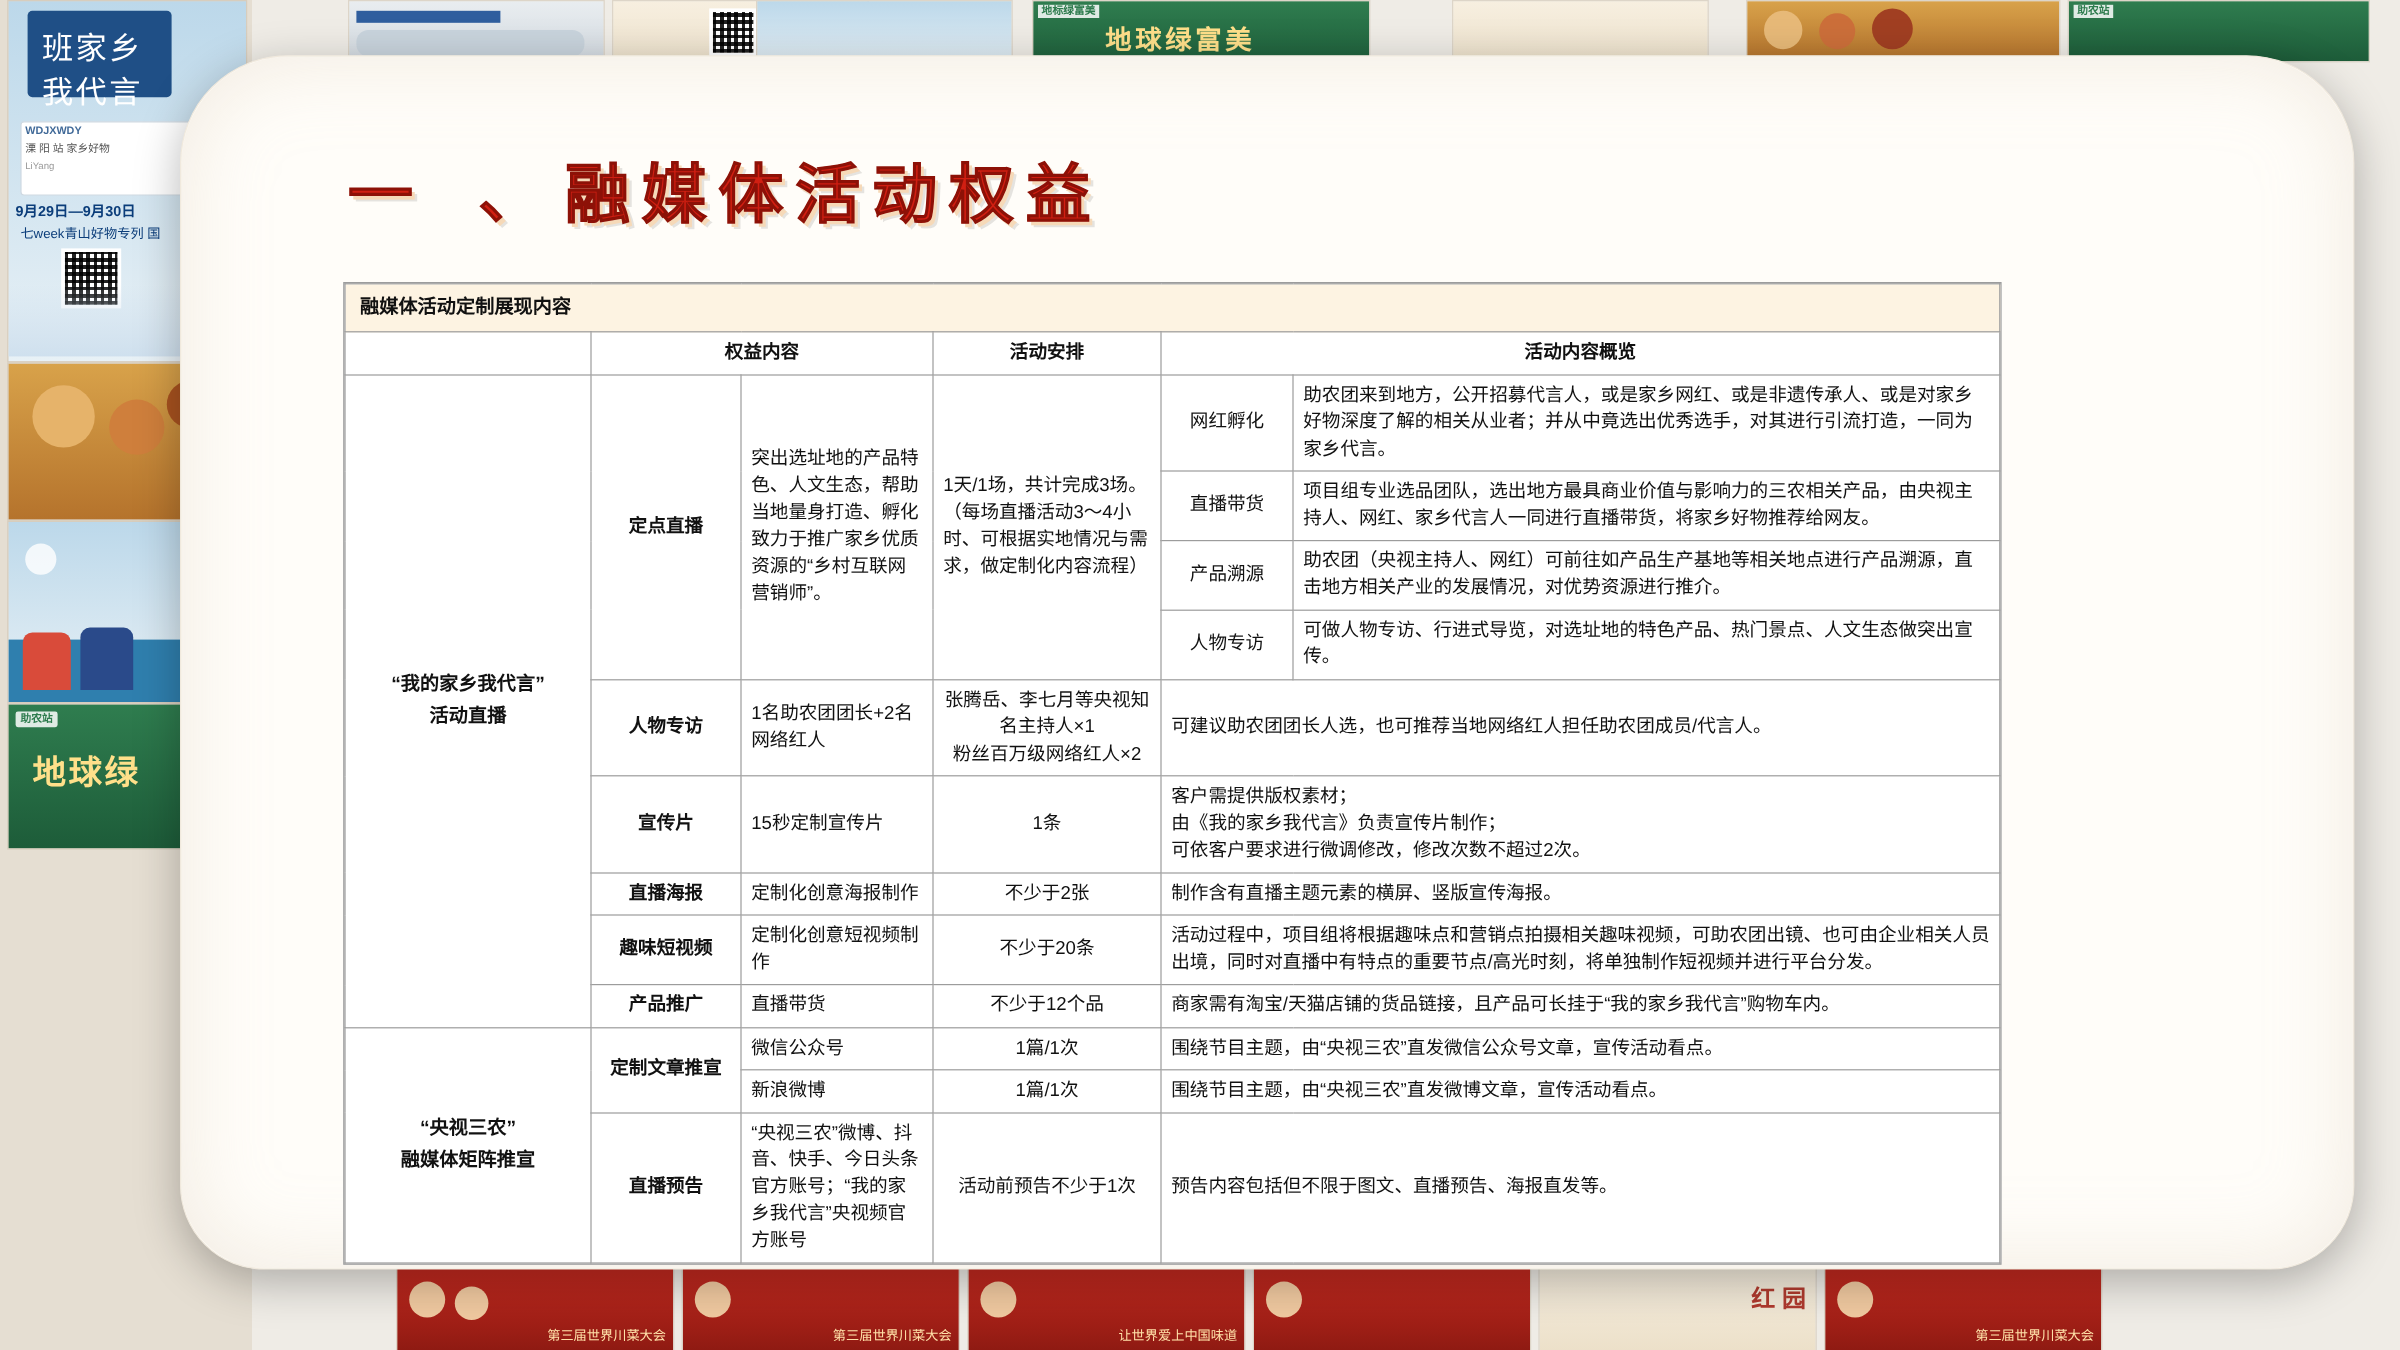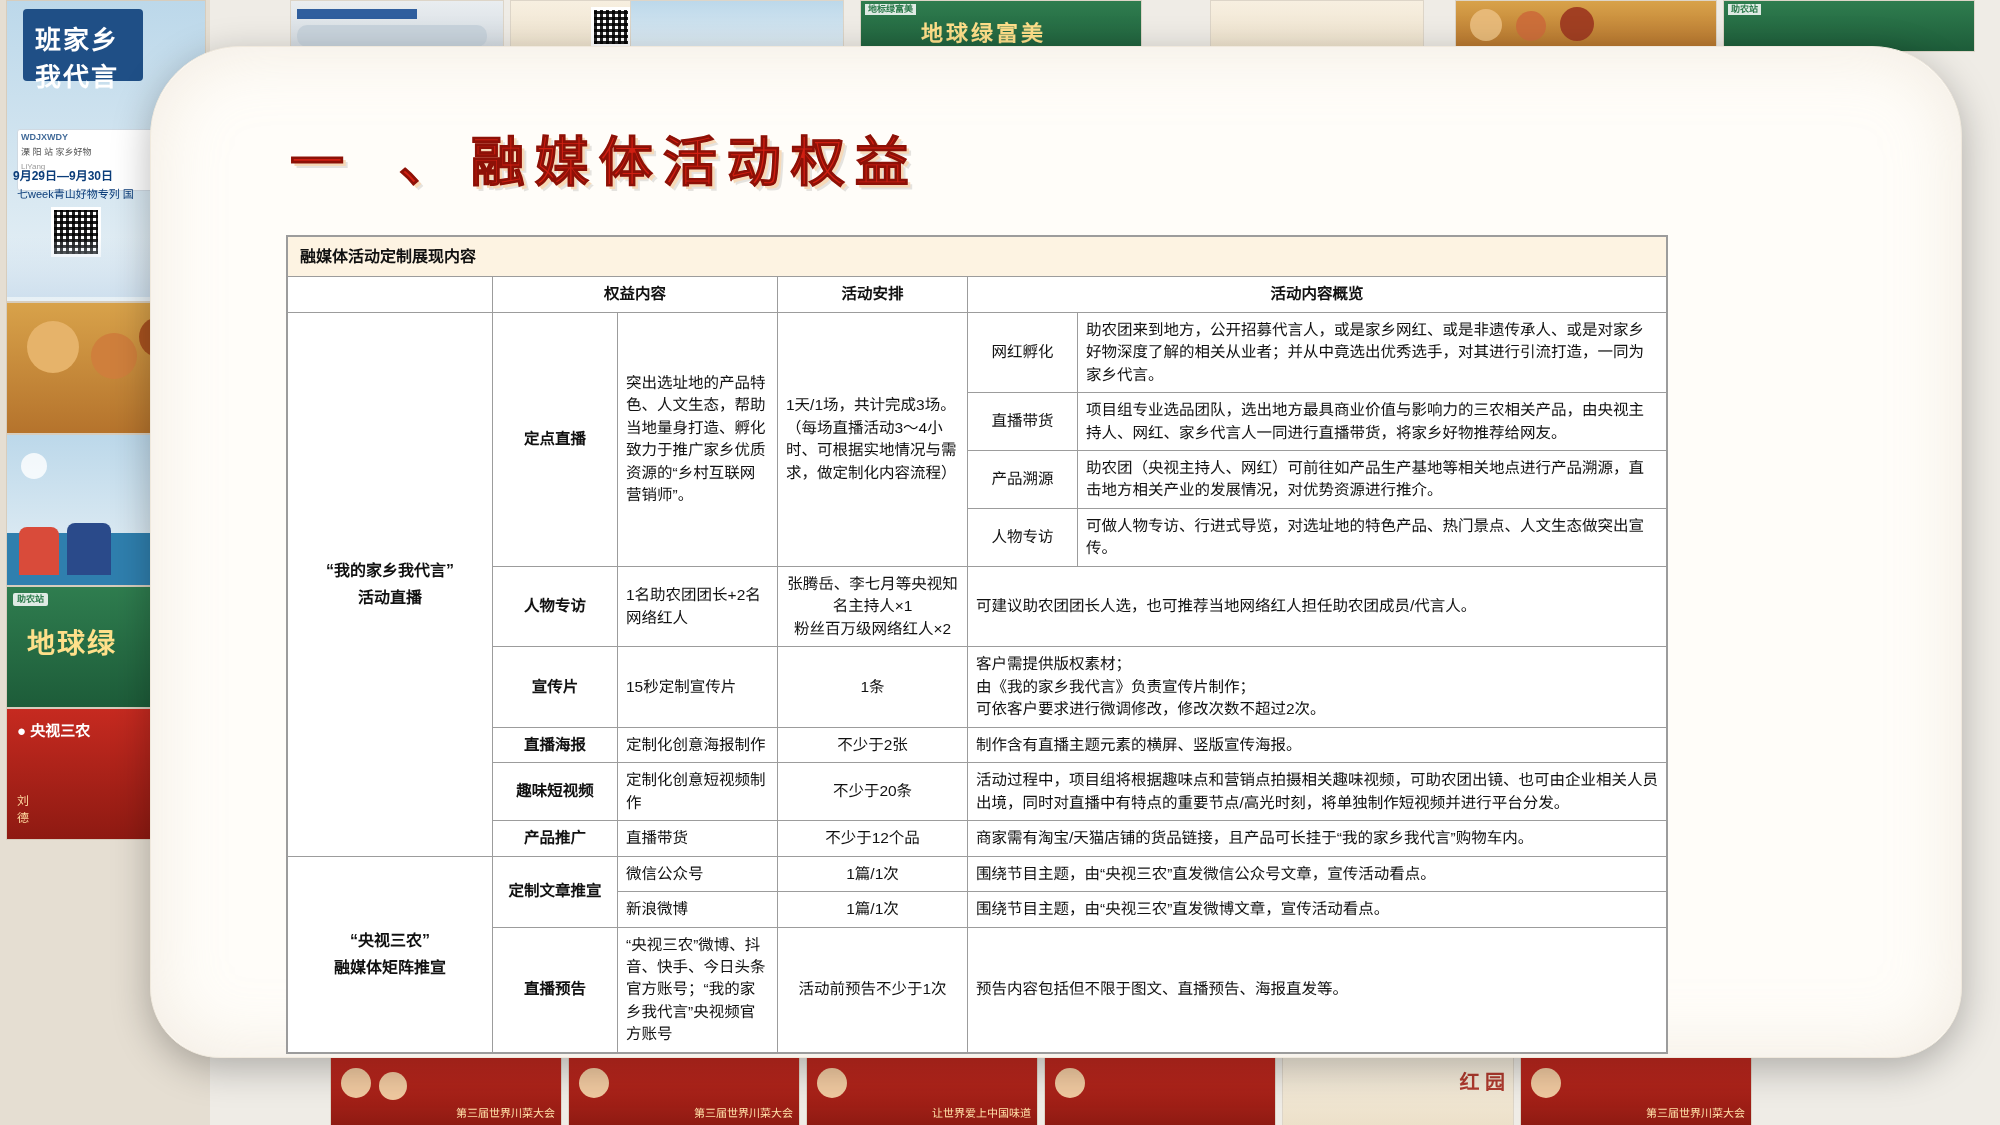--- a/index.html
+++ b/index.html
@@ -71,22 +71,22 @@
 </style>
 </head>
 <body>
 
 <div id="bg">
 
   <div class="bg-left"></div>
 
   <div class="poster sky" style="top:0;height:300px;">
     <div style="position:absolute;top:8px;left:16px;width:120px;height:72px;background:#1f4f86;border-radius:4px;"></div>
-    <div style="position:absolute;top:18px;left:28px;color:#fff;font-size:26px;font-weight:bold;letter-spacing:2px;text-align:center;">班家乡<br>我代言</div>
-    <div style="position:absolute;top:100px;left:10px;width:176px;height:60px;background:#fff;border:1px solid #cfd9e2;border-radius:3px;margin-top:28px;">
+    <div style="position:absolute;top:18px;left:28px;color:#fff;font-size:26px;font-weight:normal;letter-spacing:2px;text-align:center;">班家乡<br>我代言</div>
+    <div style="position:absolute;top:100px;left:10px;width:176px;height:60px;background:#fff;border:1px solid #cfd9e2;border-radius:3px;">
       <div class="tinytext dark" style="color:#1f4f86;font-weight:bold;">WDJXWDY</div>
       <div class="tinytext dark" style="color:#333;">溧 阳 站    家乡好物</div>
       <div class="tinytext dark" style="color:#888;font-size:8px;">LiYang</div>
     </div>
     <div style="position:absolute;top:165px;left:6px;right:10px;color:#0b3d7a;font-size:12px;font-weight:bold;">9月29日—9月30日</div>
     <div style="position:absolute;top:184px;left:10px;right:10px;color:#0b3d7a;font-size:11px;">七week青山好物专列  国</div>
     <div class="qr" style="top:206px;left:44px;"></div>
     <div style="position:absolute;bottom:4px;left:0;right:0;height:60px;background:linear-gradient(transparent,#cfe0ee);"></div>
   </div>
 
@@ -102,24 +102,20 @@
     <div style="position:absolute;left:12px;top:92px;width:40px;height:48px;background:#d94b3a;border-radius:8px 8px 0 0;"></div>
     <div style="position:absolute;left:60px;top:88px;width:44px;height:52px;background:#2a4a8a;border-radius:8px 8px 0 0;"></div>
   </div>
 
   <div class="poster green" style="top:586px;height:120px;">
     <div class="tinytext" style="position:absolute;left:6px;top:6px;background:#fff;color:#2f7d4f;padding:1px 4px;border-radius:2px;font-weight:bold;">助农站</div>
     <div style="position:absolute;left:8px;top:34px;color:#ffe08a;font-size:28px;font-weight:bold;letter-spacing:2px;margin-left:12px;">地球绿</div>
     <div style="position:absolute;right:8px;bottom:10px;color:#fff;font-size:13px;">央视频</div>
   </div>
 
-  <div class="poster red" style="top:708px;height:130px;">
-    <div style="position:absolute;left:10px;top:10px;color:#fff;font-size:15px;font-weight:bold;">● 央视三农</div>
-    <div style="position:absolute;left:10px;bottom:14px;color:#ffd9a0;font-size:12px;">刘<br>德</div>
-  </div>
 
 
   <div class="bg-strip" style="left:290px;top:0;">
     <div class="bg-card train" style="width:212px;height:60px;">
       <div style="position:absolute;left:6px;top:8px;width:120px;height:10px;background:#2f5e9e;"></div>
       <div style="position:absolute;left:6px;top:24px;width:190px;height:22px;background:#c9d4dd;border-radius:10px;"></div>
       <div class="cap"></div>
     </div>
     <div class="bg-card paper" style="width:212px;height:60px;">
       <div class="qr" style="left:80px;top:6px;width:34px;height:34px;"></div>

